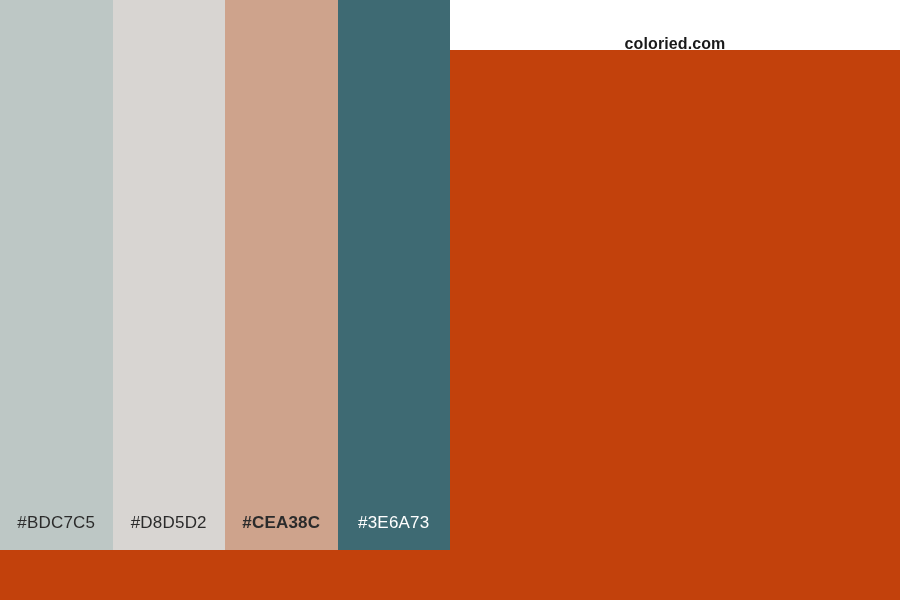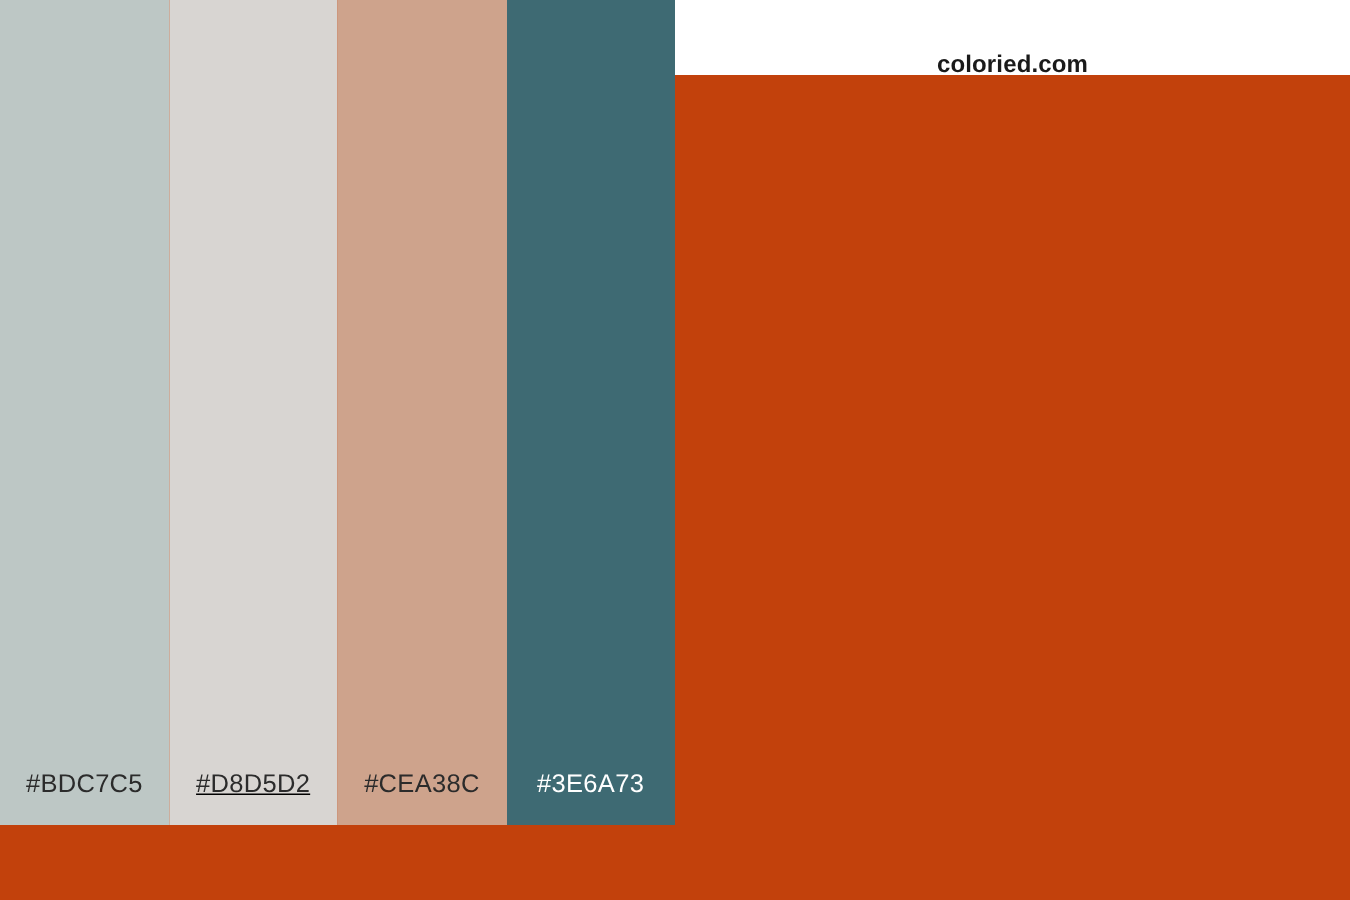--- a/index.html
+++ b/index.html
@@ -67,26 +67,26 @@
 <body>
 
 <div id="palette-page">
 
   <div id="swatch-strip">
 
     <div class="swatch" style="background-color: rgb(189, 199, 197);">
       <span class="swatch-label" style="color: rgb(43, 43, 43);">#BDC7C5</span>
     </div>
 
-    <div class="swatch" style="background-color: rgb(216, 213, 210); text-decoration: underline;">
+    <div class="swatch" style="background-color: rgb(216, 213, 210);">
       <span class="swatch-label" style="color: rgb(43, 43, 43);">#D8D5D2</span>
     </div>
 
     <div class="swatch" style="background-color: rgb(206, 163, 140);">
-      <span class="swatch-label" style="color: rgb(43, 43, 43);">#CEA38C</span>
+      <span class="swatch-label" style="color: rgb(43, 43, 43); font-weight: bold;">#CEA38C</span>
     </div>
 
     <div class="swatch" style="background-color: rgb(62, 106, 115);">
       <span class="swatch-label" style="color: rgb(255, 255, 255);">#3E6A73</span>
     </div>
 
 
   </div>
 
   <div id="footer-bar" style="background-color: rgb(255, 255, 255);">

